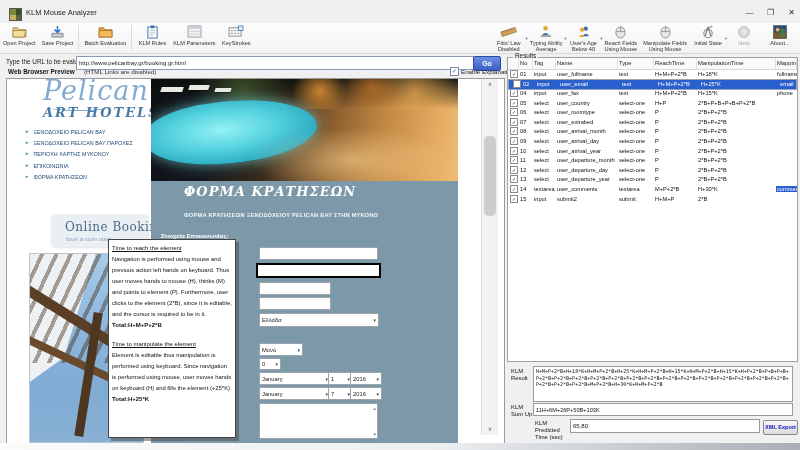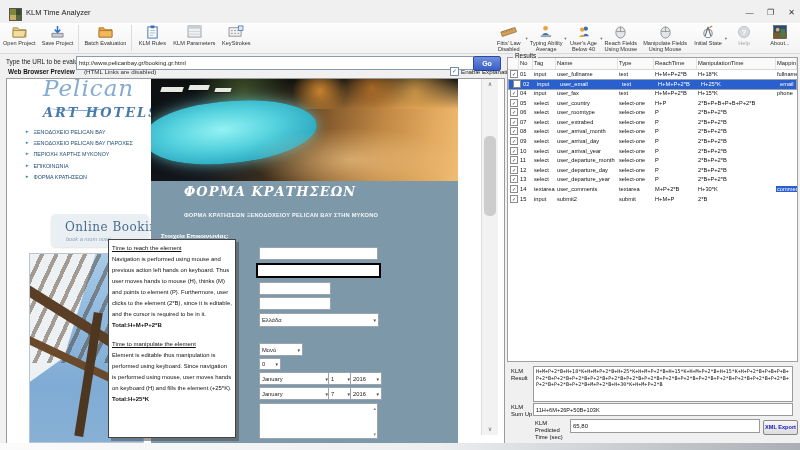--- a/index.html
+++ b/index.html
@@ -36,21 +36,21 @@
   #pv-title{left:8px;top:68px;font-size:6.4px;font-weight:bold;color:#111;}
   #pv-note{left:84px;top:68px;font-size:6.2px;color:#333;}
   #enable-exp{left:450px;top:67px;display:flex;align-items:center;gap:2px;}
   .cbx{width:7px;height:7px;border:1px solid #7a8aa0;background:#fff;font-size:6px;line-height:7px;text-align:center;color:#2a5fce;}
   #enable-exp span.lbl{font-size:6.2px;color:#222;}
 
   
   #preview{left:6px;top:78px;width:497px;height:364px;border:1px solid #9a9a9a;background:#fff;overflow:hidden;}
 
   
-  #logo1{left:36px;top:-4px;font-family:"DejaVu Serif",serif;font-style:italic;font-size:23px;color:#84abd0;letter-spacing:1px;text-align:center;}
+  #logo1{left:36px;top:-4px;font-family:"DejaVu Serif",serif;font-style:italic;font-size:27px;color:#84abd0;letter-spacing:1px;text-align:center;}
   #logo-flourish{left:40px;top:24px;width:64px;height:7px;border-bottom:1.5px solid #84abd0;border-radius:50%;}
   #logo2{left:36px;top:26px;font-family:"DejaVu Serif",serif;font-style:italic;font-size:13px;color:#4a7aa8;letter-spacing:2px;font-weight:bold;}
   #site-menu{left:18px;top:50px;width:130px;}
   .menu-item{display:flex;align-items:flex-start;gap:4px;margin-bottom:5.2px;cursor:default;}
   .menu-item .bul{color:#2e86b0;font-size:4.5px;line-height:6px;}
   .menu-item .mtx{font-size:5.4px;color:#1d4977;line-height:6px;}
   #booking-box{left:44px;top:135px;width:98px;height:33px;background:#eaeff4;border-radius:5px;box-shadow:0 1px 2px rgba(0,0,0,.12);}
   #booking-title{left:58px;top:141px;font-family:"DejaVu Serif",serif;font-size:12px;color:#4a6a8a;letter-spacing:.5px;}
   #booking-sub{left:59px;top:157px;font-size:5.6px;color:#8aa2b8;font-style:italic;}
 
@@ -127,21 +127,21 @@
 <div id="screen">
 <div id="win">
 
   <div class="abs" id="titlebar">
     <div class="abs" id="app-icon">
           <span></span>
           <span></span>
           <span></span>
           <span></span>
         </div>
-    <div class="abs" id="app-title">KLM Time Analyzer</div>
+    <div class="abs" id="app-title">KLM Mouse Analyzer</div>
     <div class="abs winbtn" style="left:742px;">—</div>
     <div class="abs winbtn" style="left:763px;">❐</div>
     <div class="abs winbtn" style="left:784px;">✕</div>
   </div>
 
   <div class="abs" id="toolbar">
     <div class="tbgroup">
       <div class="tbitem">
         <span class="ticon">
           <svg width="15" height="13" viewBox="0 0 16 14">

